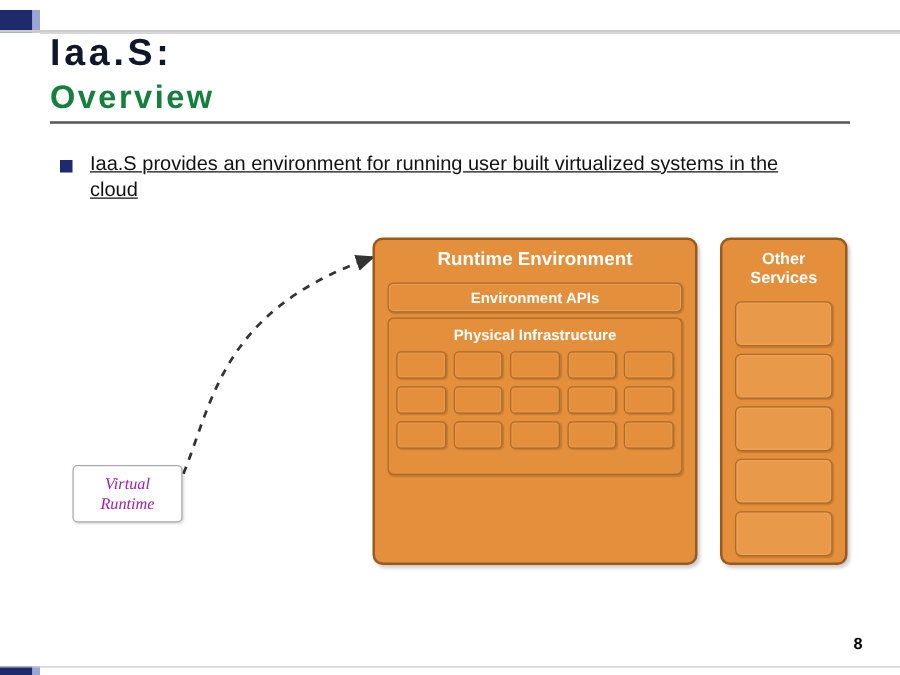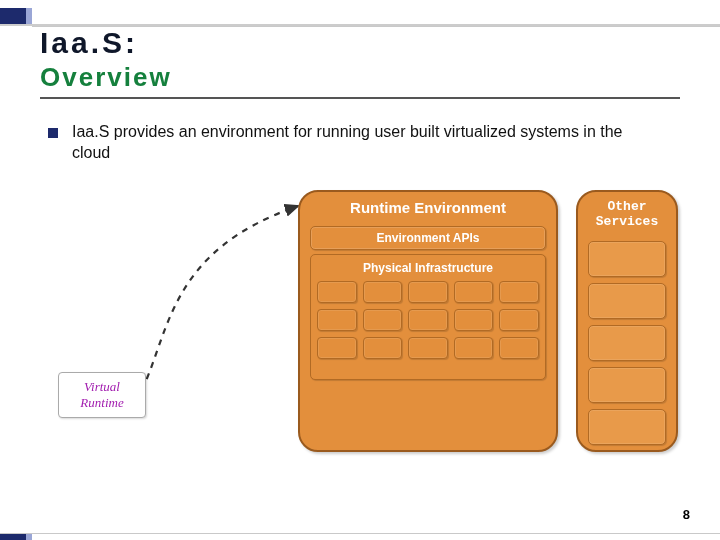--- a/index.html
+++ b/index.html
@@ -57,20 +57,21 @@
     background: #1d2a6c;
   }
   .body-text {
     position: absolute;
     left: 72px;
     top: 122px;
     width: 590px;
     font-size: 16px;
     color: #111;
     line-height: 1.3;
+    text-decoration: underline;
   }
 
   
   .diagram {
     position: absolute;
     left: 0; top: 190px;
     width: 720px; height: 300px;
   }
 
   
@@ -89,26 +90,26 @@
     font-family: Georgia, 'Times New Roman', serif;
     color: #a21caf;
     box-shadow: 1px 1px 2px rgba(0,0,0,0.15);
   }
 
   
   .panel {
     position: absolute;
     background: #e38f3c;
     border: 2px solid #9a5a1e;
-    border-radius: 20px;
+    border-radius: 8px;
     box-shadow: 2px 2px 3px rgba(0,0,0,0.2);
     box-sizing: border-box;
   }
   .panel-left { left: 298px; top: 0px; width: 260px; height: 262px; }
-  .panel-right { left: 576px; top: 0px; width: 102px; height: 262px; font-family: Liberation Mono, monospace; }
+  .panel-right { left: 576px; top: 0px; width: 102px; height: 262px; }
 
   .panel-header {
     text-align: center;
     color: #fff;
     font-weight: bold;
     font-size: 15px;
     padding: 7px 4px 6px 4px;
   }
   .panel-right .panel-header { font-size: 13px; }
 

